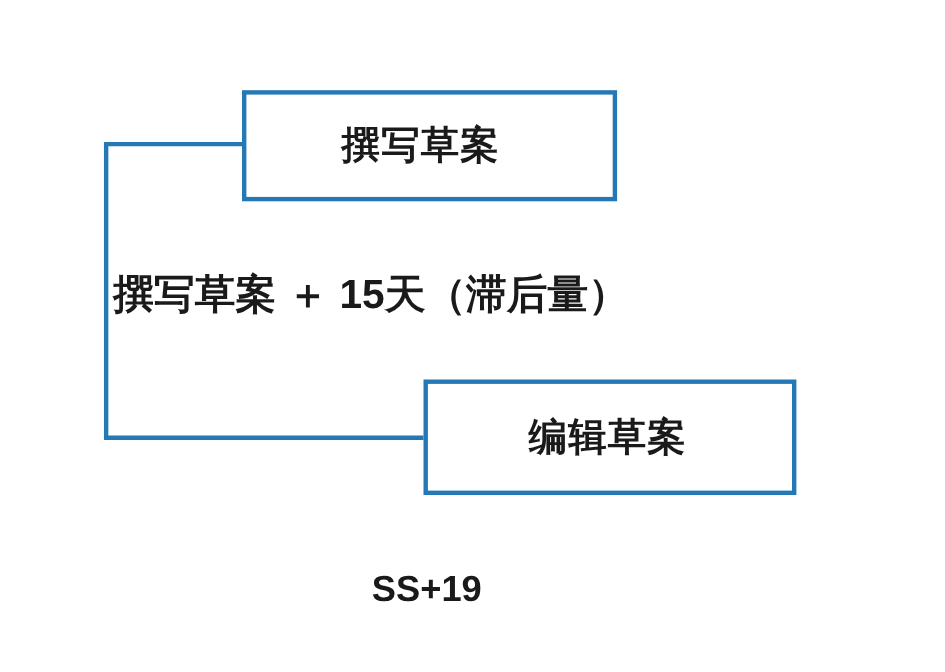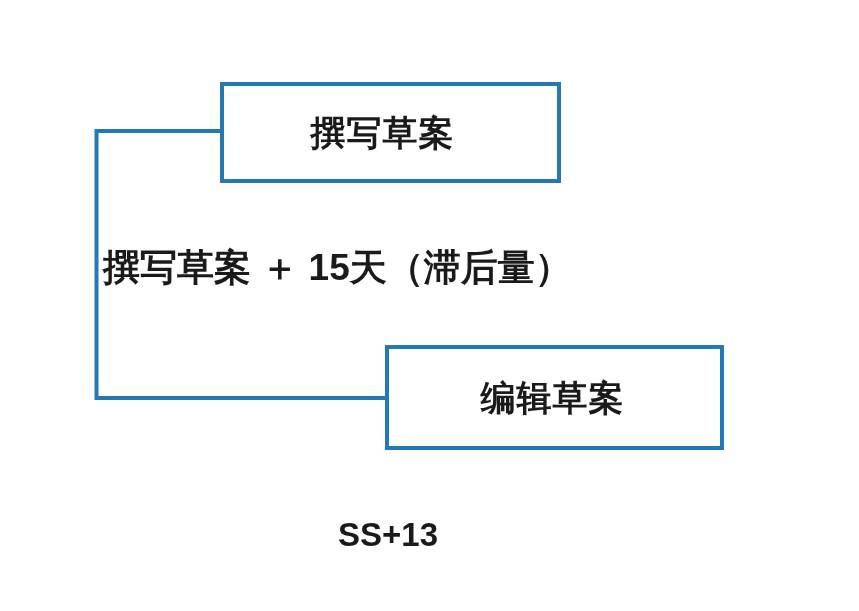--- a/index.html
+++ b/index.html
@@ -97,15 +97,15 @@
   <div class="node-box" id="node-write">
     <span class="node-label">撰写草案</span>
   </div>
 
   <div class="node-box" id="node-edit">
     <span class="node-label">编辑草案</span>
   </div>
 
   <div class="free-text" id="relation-text">撰写草案 ＋ 15天（滞后量）</div>
 
-  <div class="free-text" id="code-text">SS+13</div>
+  <div class="free-text" id="code-text">SS+19</div>
 
 </div>
 
 </body></html>

